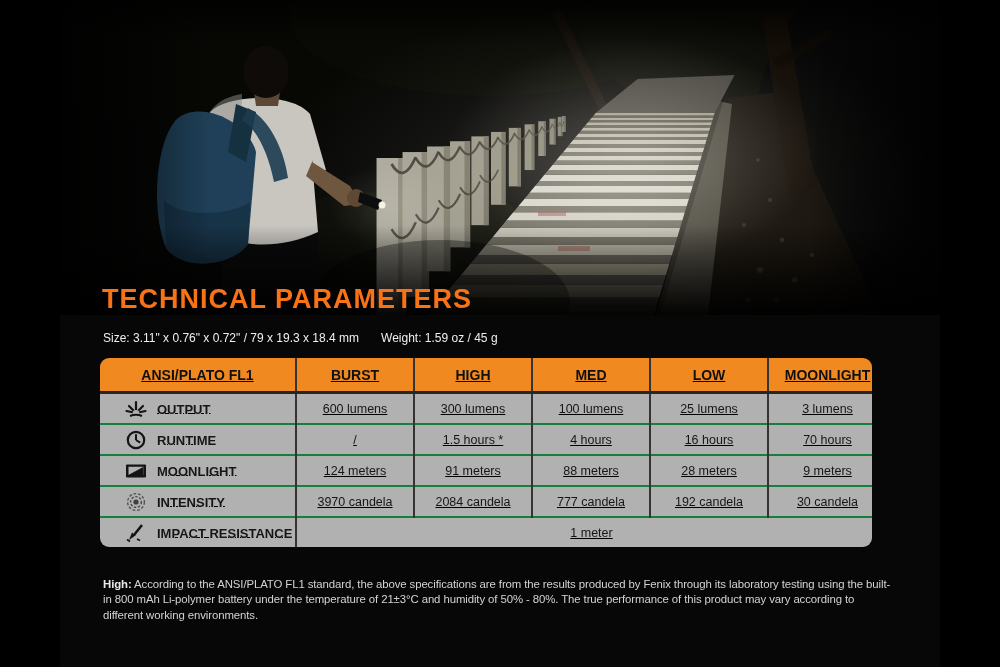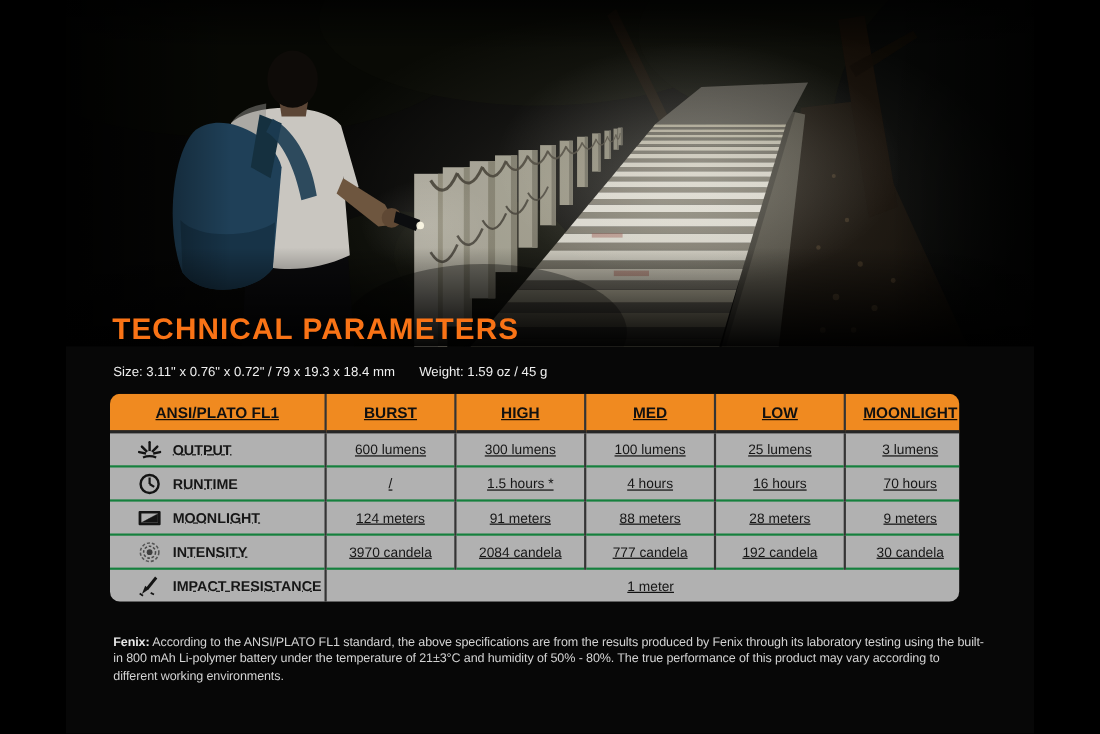--- a/index.html
+++ b/index.html
@@ -326,14 +326,14 @@
               </svg>
         </span><span class="txt">IMPACT RESISTANCE</span>
       </td>
       <td colspan="5">1 meter</td>
     </tr>
   </tbody>
 </table>
 </div>
 
 <div class="note">
-  <div><b>Fenix:</b><span> According to the ANSI/PLATO FL1 standard, the above specifications are from the results produced by Fenix through its laboratory testing using the built-in 800 mAh Li-polymer battery under the temperature of 21±3°C and humidity of 50% - 80%. The true performance of this product may vary according to different working environments.</span></div>
+  <div><b>High:</b><span> According to the ANSI/PLATO FL1 standard, the above specifications are from the results produced by Fenix through its laboratory testing using the built-in 800 mAh Li-polymer battery under the temperature of 21±3°C and humidity of 50% - 80%. The true performance of this product may vary according to different working environments.</span></div>
 </div>
 
 </body></html>

